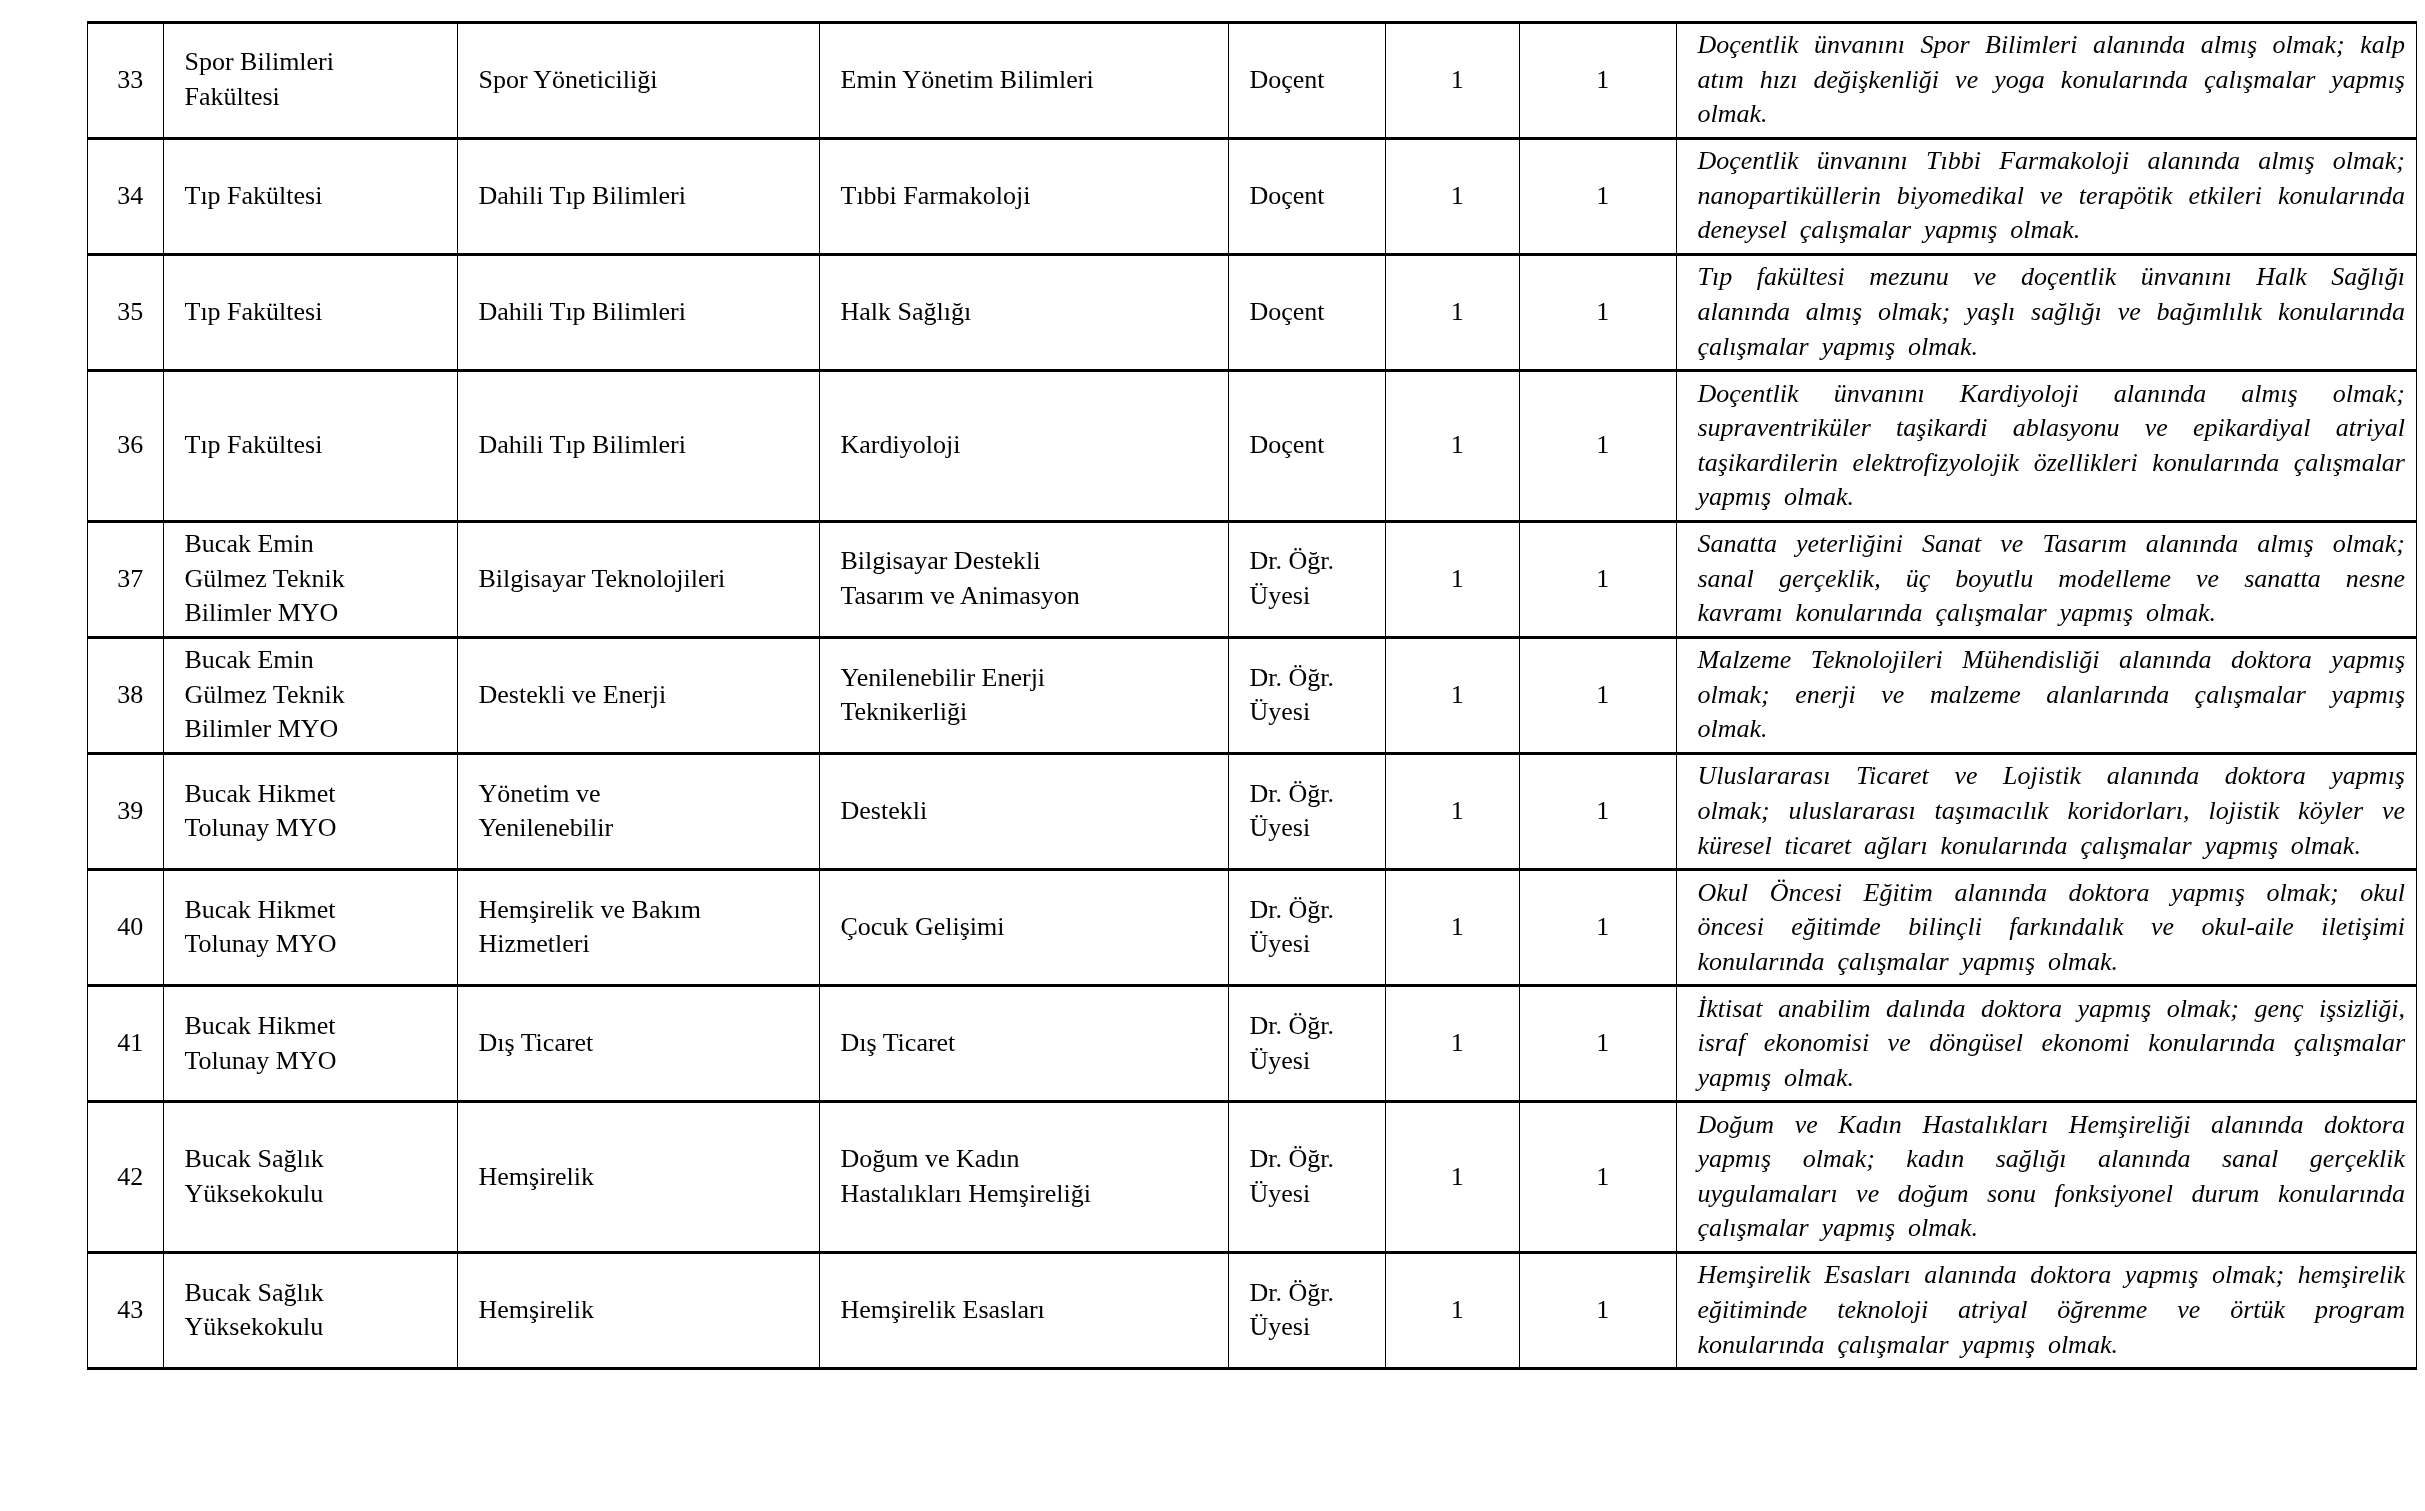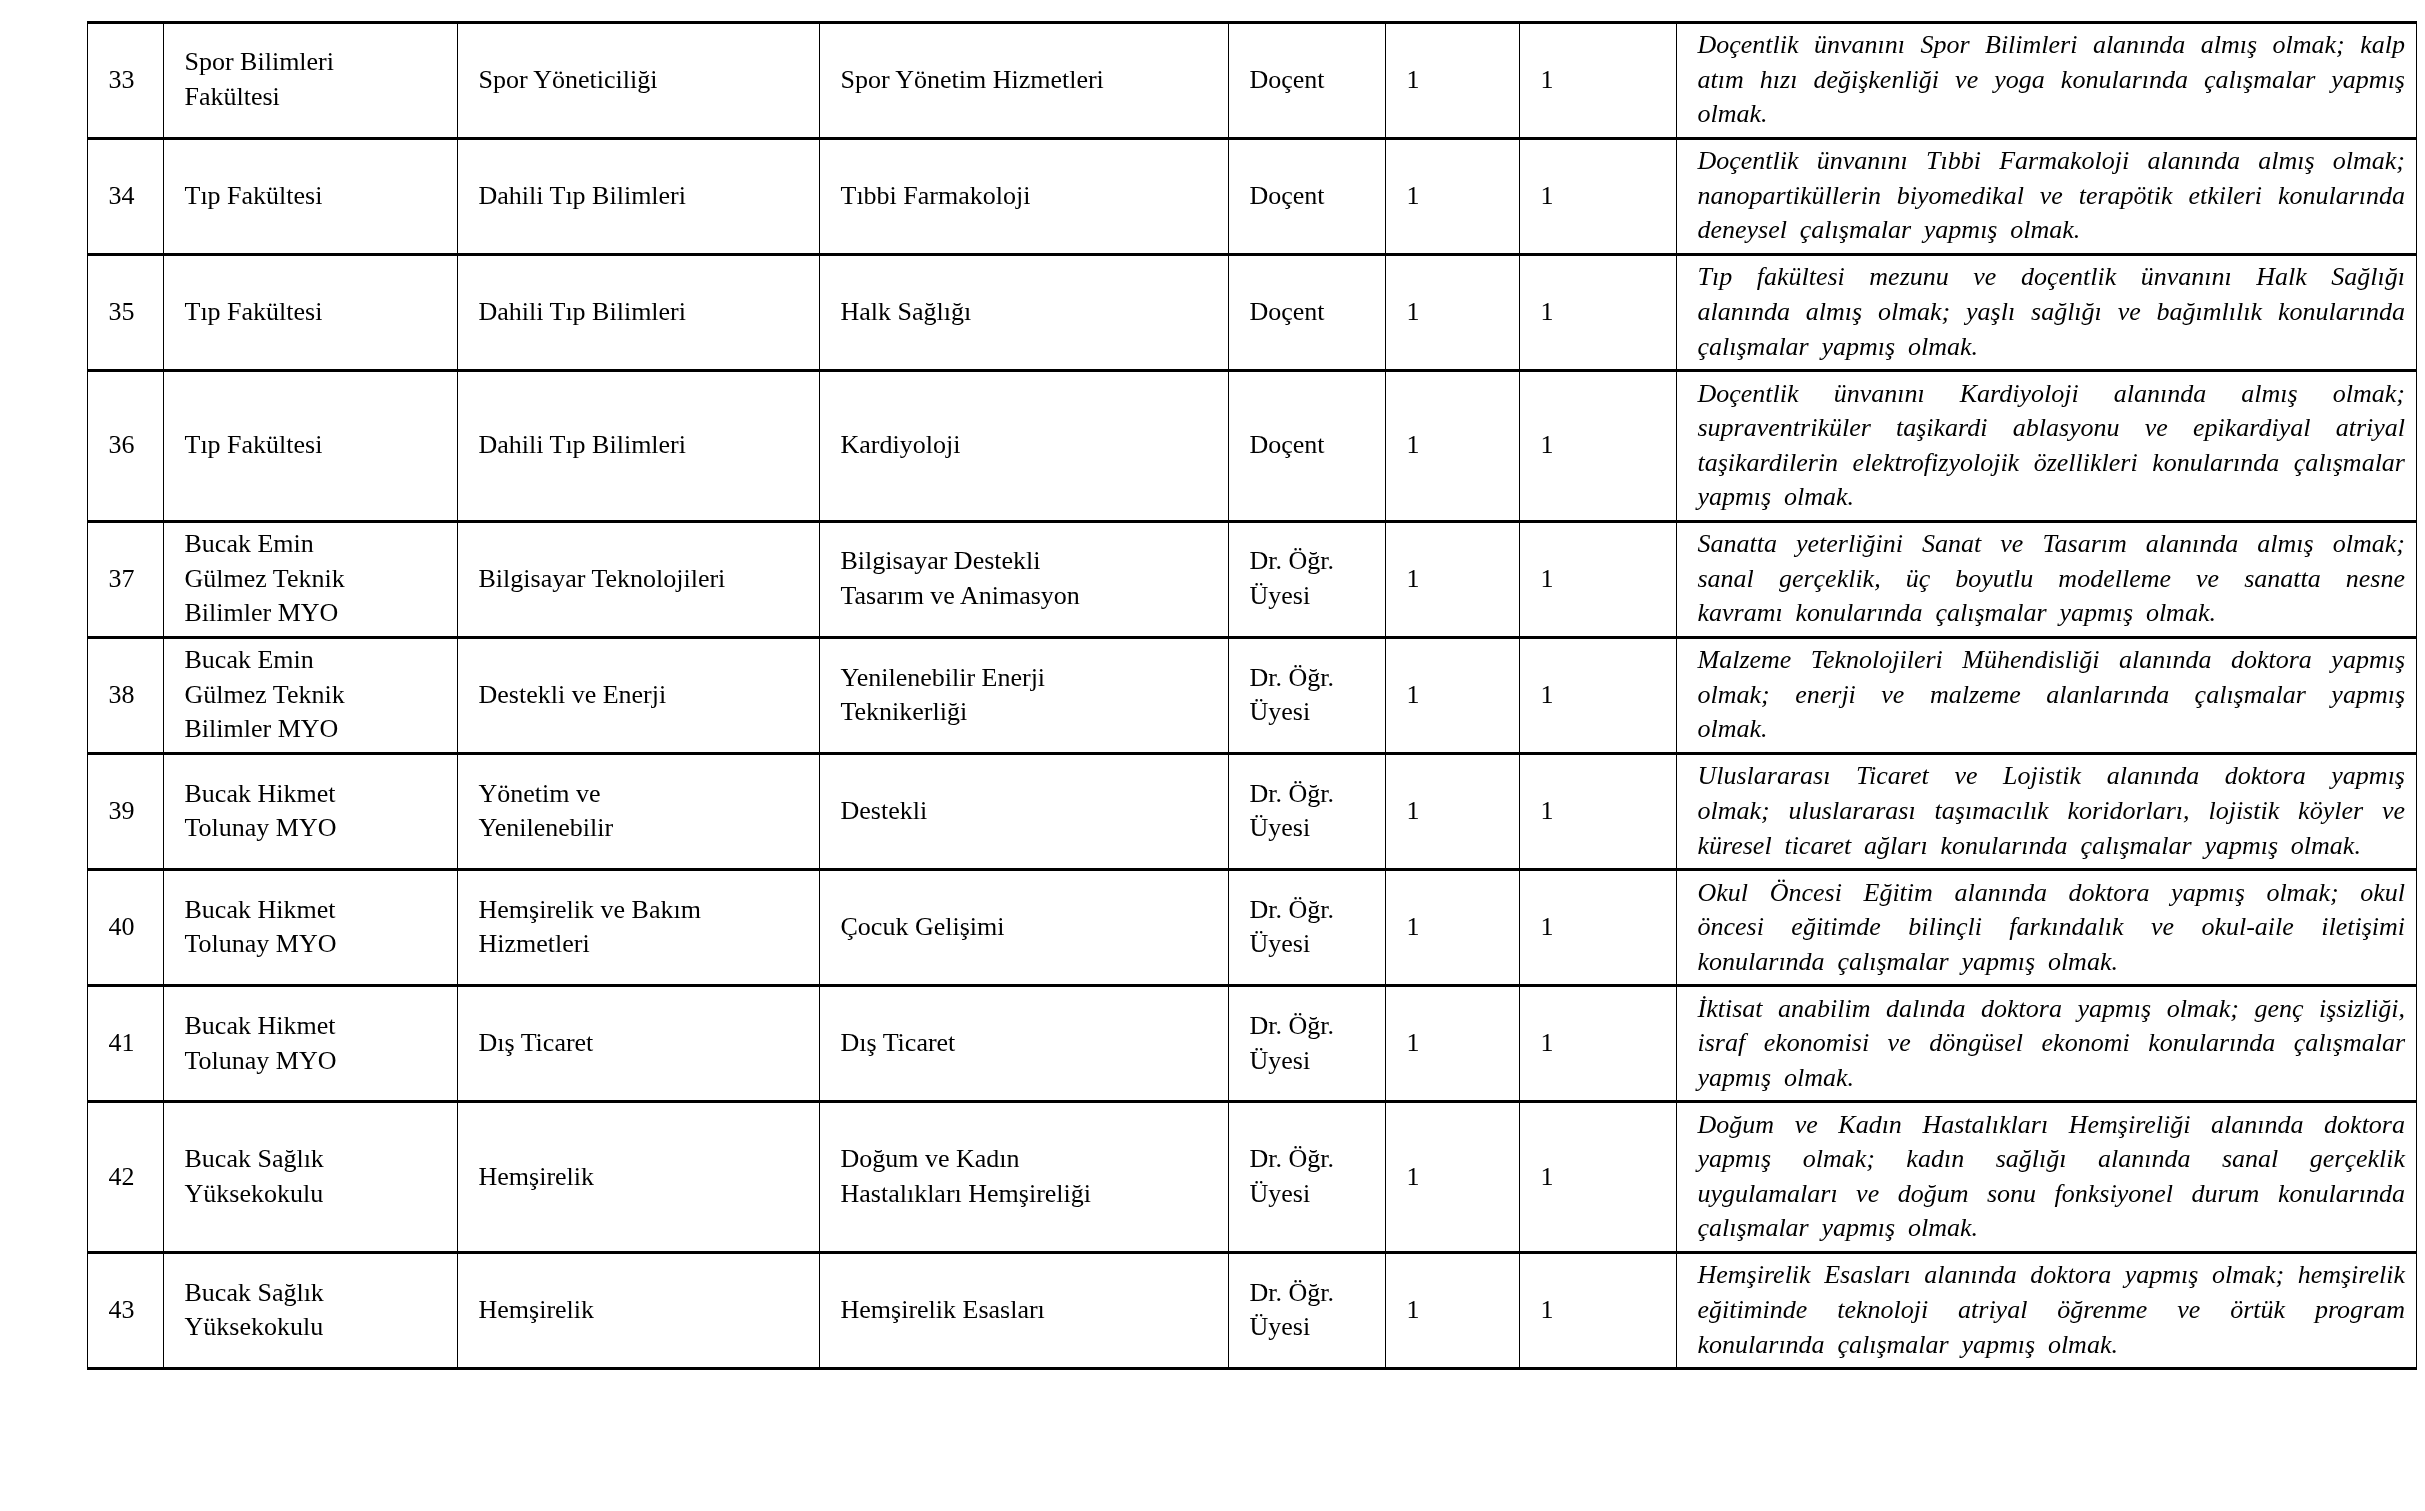--- a/index.html
+++ b/index.html
@@ -28,21 +28,21 @@
     border: 1.6px solid #000000;
     border-top-width: 3.1px;
     border-bottom-width: 3.1px;
     vertical-align: middle;
     font-size: 26px;
     line-height: 1.33;
     padding: 4.7px 11px 4.7px 20.5px;
     overflow: hidden;
   }
   td.c-no, td.c-cnt {
-    text-align: left;
+    text-align: center;
     padding: 4.7px 3.1px;
   }
   td.c-fac, td.c-dep, td.c-prog, td.c-title {
     white-space: pre-line;
     text-align: left;
   }
   td.c-desc {
     text-align: justify;
     word-spacing: 6.3px;
     padding: 4.7px 11px 4.7px 11px;
@@ -63,21 +63,21 @@
       <col style="width:134px">
       <col style="width:157px">
       <col style="width:740px">
     </colgroup>
     <tbody>
   <tr>
     <td class="c-no">33</td>
     <td class="c-fac">Spor Bilimleri
 Fakültesi</td>
     <td class="c-dep">Spor Yöneticiliği</td>
-    <td class="c-prog">Spor Yönetim Hizmetleri</td>
+    <td class="c-prog">Emin Yönetim Bilimleri</td>
     <td class="c-title">Doçent</td>
     <td class="c-cnt">1</td>
     <td class="c-cnt">1</td>
     <td class="c-desc">Doçentlik ünvanını Spor Bilimleri alanında almış olmak; kalp atım hızı değişkenliği ve yoga konularında çalışmalar yapmış olmak.</td>
   </tr>
 
   <tr>
     <td class="c-no">34</td>
     <td class="c-fac">Tıp Fakültesi</td>
     <td class="c-dep">Dahili Tıp Bilimleri</td>

